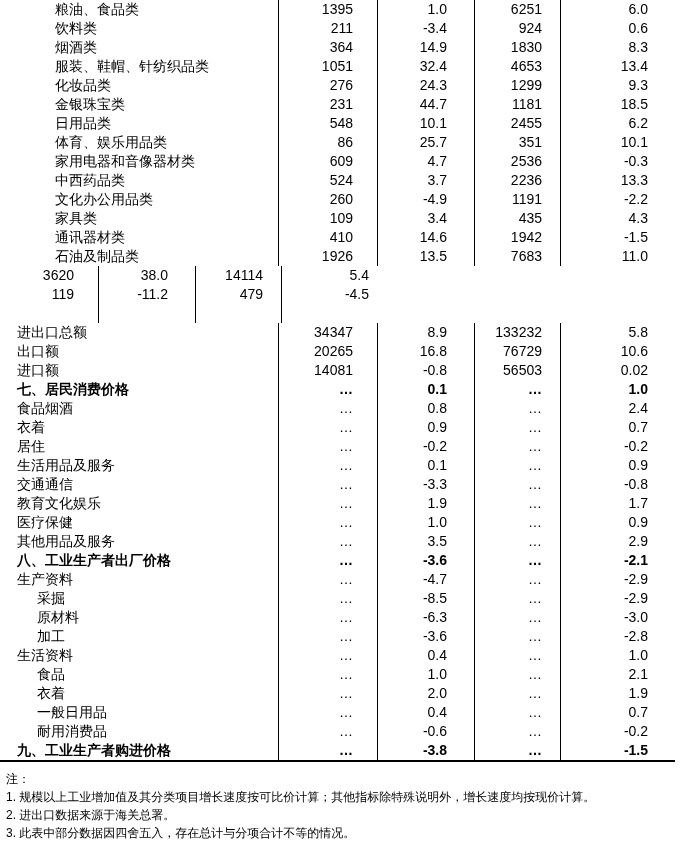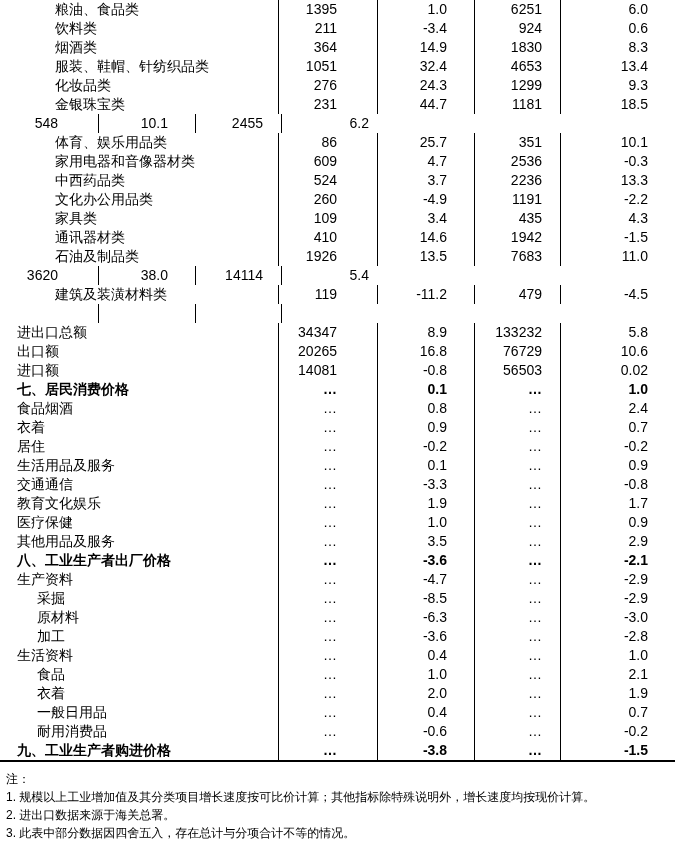--- a/index.html
+++ b/index.html
@@ -32,21 +32,21 @@
   .cell-label {
     width:279px;
     border-right:1px solid #000;
     justify-content:flex-start;
     overflow:hidden;
   }
   .cell-label.indent-0 { padding-left:17px; }
   .cell-label.indent-1 { padding-left:37px; }
   .cell-label.indent-2 { padding-left:55px; }
   .cell-num { justify-content:flex-end; }
-  .c1 { width:99px;  border-right:1px solid #000; padding-right:40px; }
+  .c1 { width:99px;  border-right:1px solid #000; padding-right:24px; }
   .c2 { width:97px;  border-right:1px solid #000; padding-right:27px; }
   .c3 { width:86px;  border-right:1px solid #000; padding-right:18px; }
   .c4 { width:114px; padding-right:27px; }
   .notes {
     margin-top:8px;
     padding-left:6px;
     font-size:12px;
     line-height:18px;
   }
   .notes .note-line { white-space:nowrap; }
@@ -91,20 +91,21 @@
       <div class="cell cell-num c4">9.3</div>
     </div>
     <div class="row">
       <div class="cell cell-label indent-2">金银珠宝类</div>
       <div class="cell cell-num c1">231</div>
       <div class="cell cell-num c2">44.7</div>
       <div class="cell cell-num c3">1181</div>
       <div class="cell cell-num c4">18.5</div>
     </div>
     <div class="row">
+      <div class="cell cell-label indent-2">日用品类</div>
       <div class="cell cell-num c1">548</div>
       <div class="cell cell-num c2">10.1</div>
       <div class="cell cell-num c3">2455</div>
       <div class="cell cell-num c4">6.2</div>
     </div>
     <div class="row">
       <div class="cell cell-label indent-2">体育、娱乐用品类</div>
       <div class="cell cell-num c1">86</div>
       <div class="cell cell-num c2">25.7</div>
       <div class="cell cell-num c3">351</div>
@@ -152,21 +153,20 @@
       <div class="cell cell-num c3">7683</div>
       <div class="cell cell-num c4">11.0</div>
     </div>
     <div class="row">
       <div class="cell cell-num c1">3620</div>
       <div class="cell cell-num c2">38.0</div>
       <div class="cell cell-num c3">14114</div>
       <div class="cell cell-num c4">5.4</div>
     </div>
     <div class="row">
-      <div class="cell cell-label indent-2">建筑及装潢材料类</div>
       <div class="cell cell-num c1">119</div>
       <div class="cell cell-num c2">-11.2</div>
       <div class="cell cell-num c3">479</div>
       <div class="cell cell-num c4">-4.5</div>
     </div>
     <div class="row bold">
       <div class="cell cell-num c1"></div>
       <div class="cell cell-num c2"></div>
       <div class="cell cell-num c3"></div>
       <div class="cell cell-num c4"></div>

